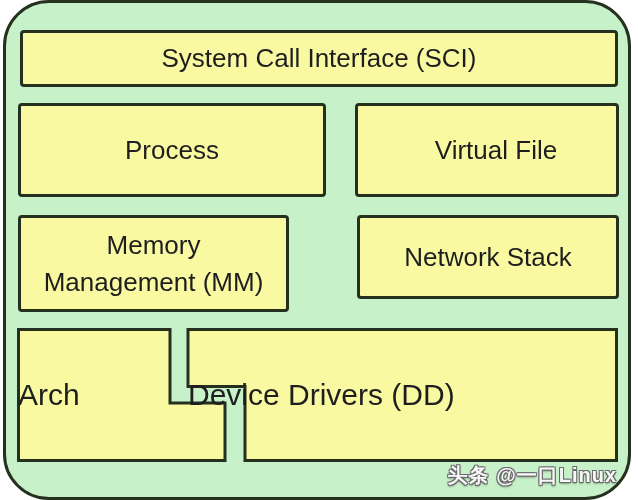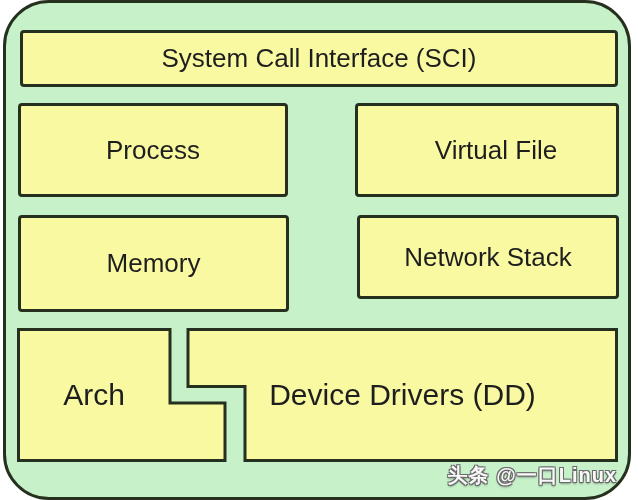--- a/index.html
+++ b/index.html
@@ -34,42 +34,42 @@
     align-items: center;
     justify-content: center;
     text-align: center;
     color: var(--text);
     font-size: 26px;
     line-height: 37px;
     white-space: nowrap;
   }
 
   .box-sci { left: 20px;  top: 30px;  width: 598px; height: 57px; }
-  .box-pm  { left: 18px;  top: 103px; width: 270px; height: 94px; gap: 16px; }
+  .box-pm  { left: 18px;  top: 103px; width: 308px; height: 94px; gap: 16px; }
   .box-vfs { left: 355px; top: 103px; width: 264px; height: 94px; padding-left: 18px; }
   .box-mm  { left: 18px;  top: 215px; width: 271px; height: 97px; }
   .box-ns  { left: 357px; top: 215px; width: 262px; height: 84px; }
 
   .interlock-svg {
     position: absolute;
     left: 0; top: 0;
     width: 638px; height: 500px;
   }
   .interlock-shape {
     fill: var(--yellow);
     stroke: var(--border);
     stroke-width: 3px;
     stroke-linejoin: miter;
   }
 
   .shape-label {
     position: absolute;
     display: flex;
     align-items: center;
-    justify-content: center;
+    justify-content: flex-start;
     color: var(--text);
     font-size: 30px;
     white-space: nowrap;
   }
   .label-arch { left: 18px;  top: 329px; width: 152px; height: 132px; }
   .label-dd   { left: 188px; top: 329px; width: 429px; height: 132px; }
 
   .watermark {
     position: absolute;
     right: 21px; top: 462px;
@@ -101,20 +101,21 @@
   <div class="box box-pm">
     <span>Process</span>
   </div>
 
   <div class="box box-vfs">
     <span>Virtual File</span>
   </div>
 
   <div class="box box-mm">
     <span>Memory</span>
+    <span>Management (MM)</span>
   </div>
 
   <div class="box box-ns">
     <span>Network Stack</span>
   </div>
 
   <svg class="interlock-svg" viewBox="0 0 638 500" aria-hidden="true">
     <path class="interlock-shape" d="M 18.5 329.5 L 170 329.5 L 170 403 L 225 403 L 225 460.5 L 18.5 460.5 Z"></path>
     <path class="interlock-shape" d="M 188 329.5 L 616.5 329.5 L 616.5 460.5 L 245 460.5 L 245 386.5 L 188 386.5 Z"></path>
   </svg>

